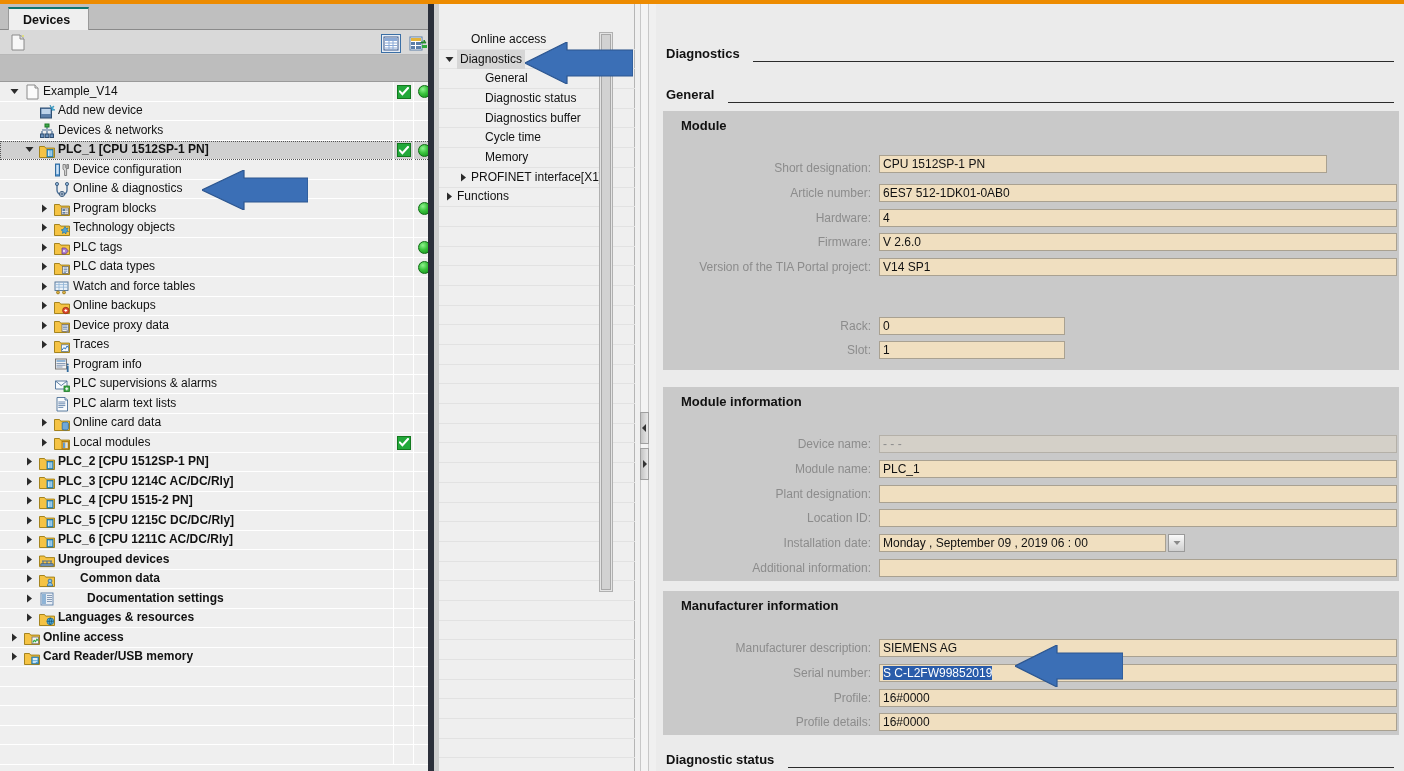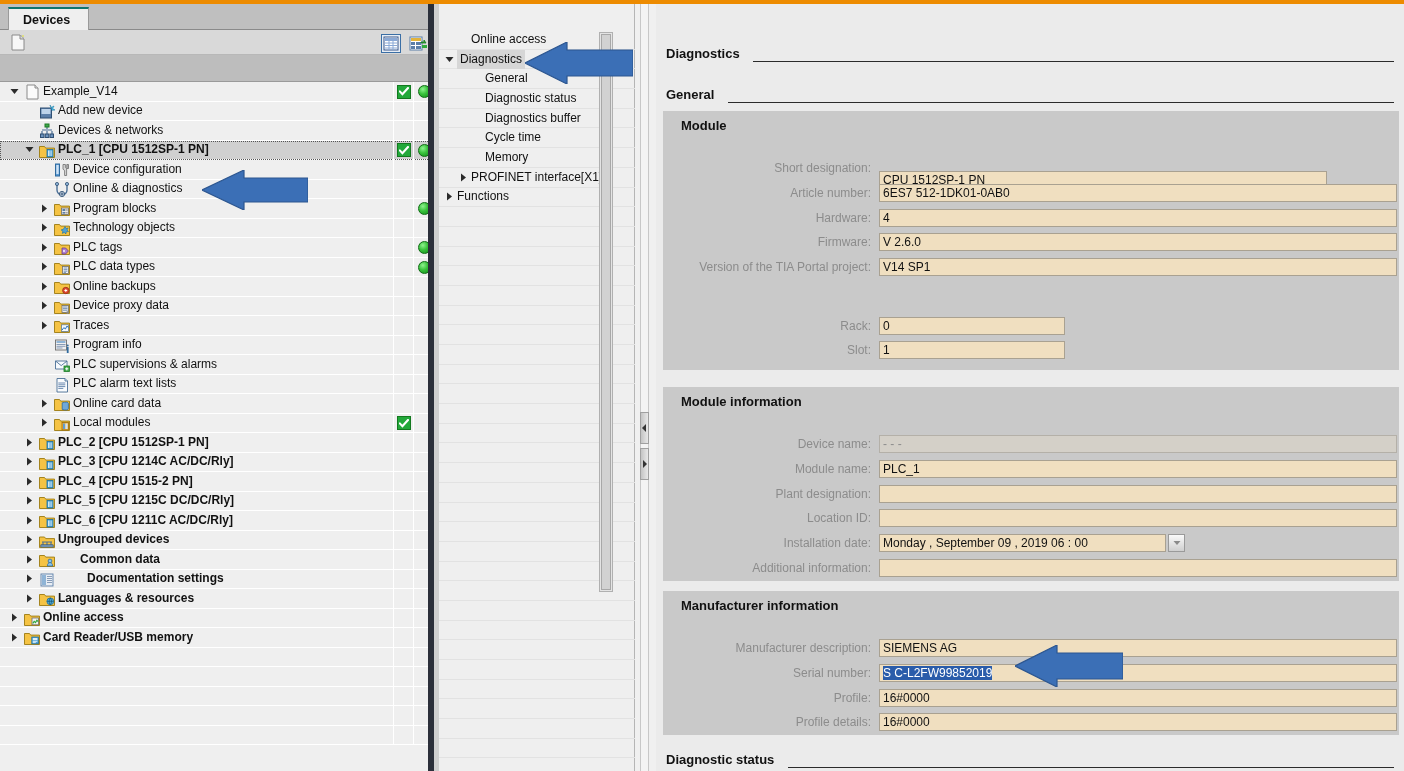--- a/index.html
+++ b/index.html
@@ -433,20 +433,36 @@
             <span class="dot"></span>
           </span>
         </div>
         <div class="trow">
           <span class="exp" style="left: 38px;">
             <svg width="9" height="9" viewBox="0 0 9 9">
               <path d="M2 0.5 L7 4.5 L2 8.5 Z" fill="#2b2b2b"></path>
             </svg>
           </span>
           <span class="ico" style="left: 54px;"><svg width="16" height="16" viewBox="0 0 16 16">
+              <rect x="1" y="3" width="13" height="8.5" fill="#eaf1f8" stroke="#4b6f96" stroke-width="0.9"></rect>
+              <path d="M1 5.6 h13 M1 8.2 h13 M5 3 v8.5 M9.5 3 v8.5" stroke="#8fb4d6" stroke-width="0.8"></path>
+              <circle cx="4" cy="13.4" r="1.5" fill="#e0b340" stroke="#8a6a10" stroke-width="0.7"></circle>
+              <circle cx="10" cy="13.4" r="1.5" fill="#e0b340" stroke="#8a6a10" stroke-width="0.7"></circle>
+            </svg></span>
+          <span class="lbl" style="left: 73px;">Watch and force tables</span>
+          <span class="colA"></span>
+          <span class="colB"></span>
+        </div>
+        <div class="trow">
+          <span class="exp" style="left: 38px;">
+            <svg width="9" height="9" viewBox="0 0 9 9">
+              <path d="M2 0.5 L7 4.5 L2 8.5 Z" fill="#2b2b2b"></path>
+            </svg>
+          </span>
+          <span class="ico" style="left: 54px;"><svg width="16" height="16" viewBox="0 0 16 16">
               <path d="M0.5 3.5 h5 l1.2 1.6 h8.8 v9.4 h-15 z" fill="#f5c344" stroke="#9c7a10" stroke-width="0.9"></path>
               <circle cx="11.8" cy="11.5" r="3.2" fill="#e04a2f" stroke="#96301b" stroke-width="0.8"></circle>
               <path d="M10.4 11.5 h2.8 M11.8 10.1 v2.8" stroke="#fff" stroke-width="1"></path>
             </svg></span>
           <span class="lbl" style="left: 73px;">Online backups</span>
           <span class="colA"></span>
           <span class="colB"></span>
         </div>
         <div class="trow">
           <span class="exp" style="left: 38px;">
@@ -843,21 +859,21 @@
     <div class="sec-head" style="left:10px; top:42px;">Diagnostics</div>
     <div class="sec-rule" style="left:97px; top:57px; width:641px;"></div>
 
     <div class="sec-head" style="left:10px; top:83px;">General</div>
     <div class="sec-rule" style="left:72px; top:98px; width:666px;"></div>
 
     <div class="box" style="left:6px; top:106px; width:738px; height:261px;">
       <div class="box-title" style="left:18px; top:7px;">Module</div>
       <div id="module-fields">
           <div class="flabel" style="left: 0px; top: 49px; width: 208px;">Short designation:</div>
-          <div class="finput" style="left: 216px; top: 60px; width: 448px;">CPU 1512SP-1 PN</div>
+          <div class="finput" style="left: 216px; top: 44px; width: 448px;">CPU 1512SP-1 PN</div>
           <div class="flabel" style="left: 0px; top: 73.8px; width: 208px;">Article number:</div>
           <div class="finput" style="left: 216px; top: 72.8px; width: 518px;">6ES7 512-1DK01-0AB0</div>
           <div class="flabel" style="left: 0px; top: 98.6px; width: 208px;">Hardware:</div>
           <div class="finput" style="left: 216px; top: 97.6px; width: 518px;">4</div>
           <div class="flabel" style="left: 0px; top: 123.4px; width: 208px;">Firmware:</div>
           <div class="finput" style="left: 216px; top: 122.4px; width: 518px;">V 2.6.0</div>
           <div class="flabel" style="left: 0px; top: 148.2px; width: 208px;">Version of the TIA Portal project:</div>
           <div class="finput" style="left: 216px; top: 147.2px; width: 518px;">V14 SP1</div>
           <div class="flabel" style="left: 0px; top: 207px; width: 208px;">Rack:</div>
           <div class="finput" style="left: 216px; top: 206px; width: 186px;">0</div>

